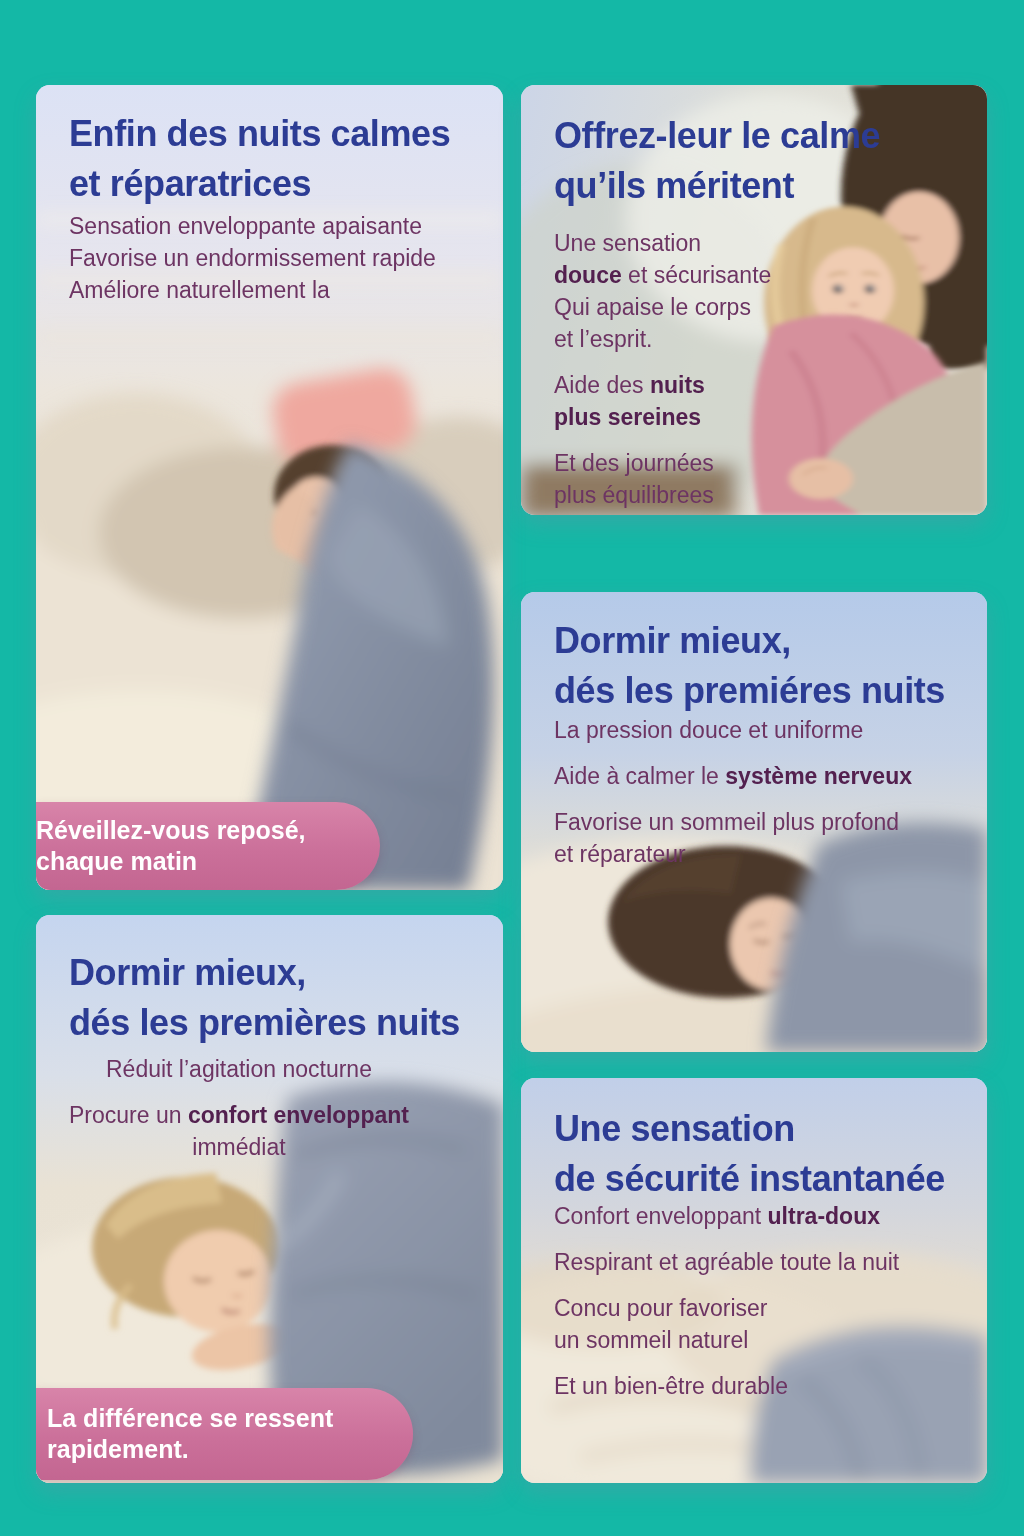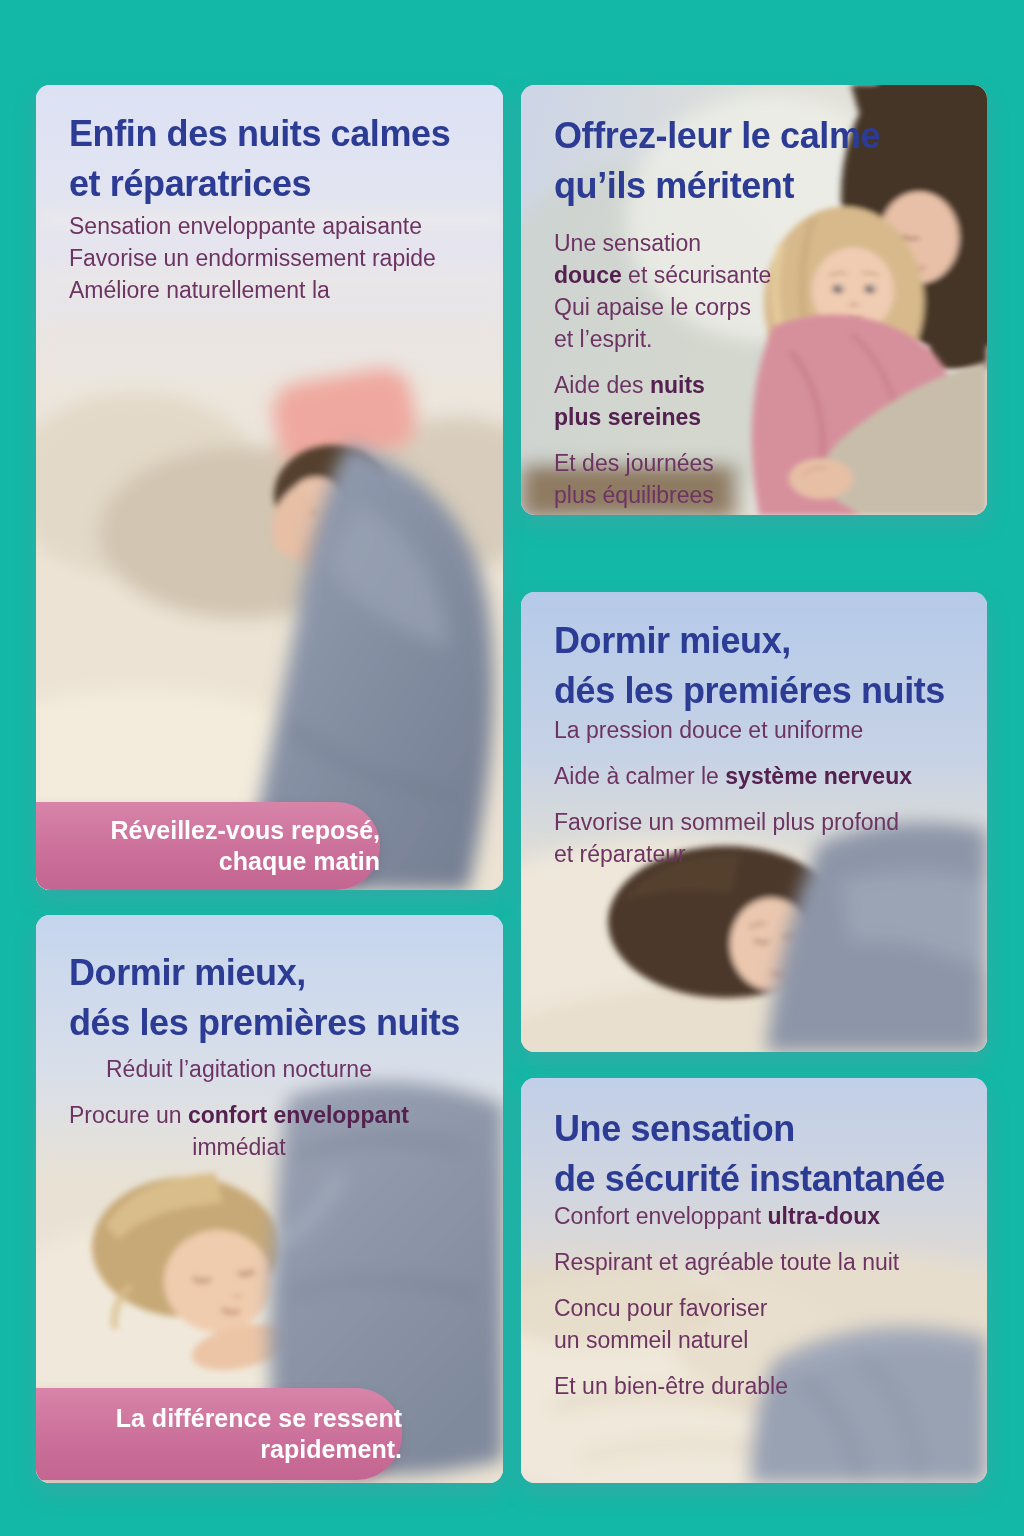--- a/index.html
+++ b/index.html
@@ -37,26 +37,26 @@
   .card3 .body{top:122px;}
   .card4 .body{top:138px;text-align:center;}
   .card5 .body{top:122px;}
   .ln{white-space:nowrap;}
   .gap{margin-top:14px;}
   .bold{font-weight:700;color:#53204f;}
   .badge{
     position:absolute;left:0;bottom:0;
     display:flex;flex-direction:column;justify-content:center;
     background:linear-gradient(180deg,#d884a9 0%,#cb709a 55%,#c36691 100%);
-    color:#ffffff;font-weight:700;font-size:25px;line-height:31px;text-align:right;
+    color:#ffffff;font-weight:700;font-size:25px;line-height:31px;text-align:left;
     border-radius:0 46px 46px 0;
     box-shadow:0 4px 10px rgba(120,60,95,.25);
   }
   .card1 .badge{width:344px;height:88px;bottom:0;}
-  .card4 .badge{width:366px;height:92px;bottom:3px;}
+  .card4 .badge{width:366px;height:92px;bottom:3px;padding-left:11px;}
 </style>
 </head>
 <body>
 
 <div class="page">
 
   <section class="card card1">
     <div class="photo">
       <svg viewBox="0 0 467 805" preserveAspectRatio="none" aria-hidden="true">
         <defs>

